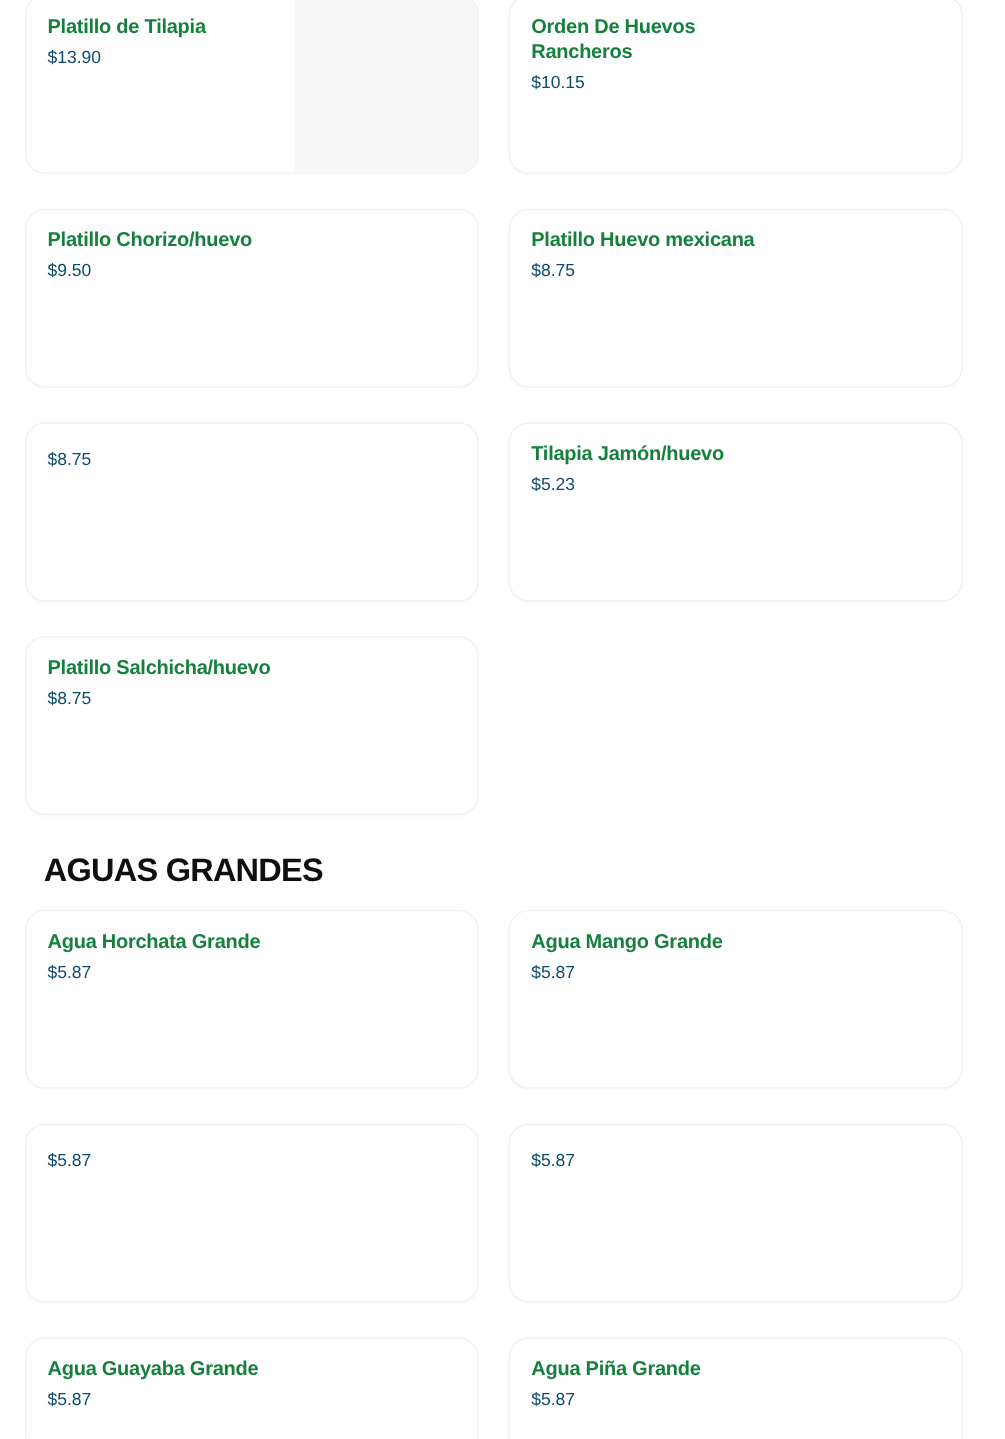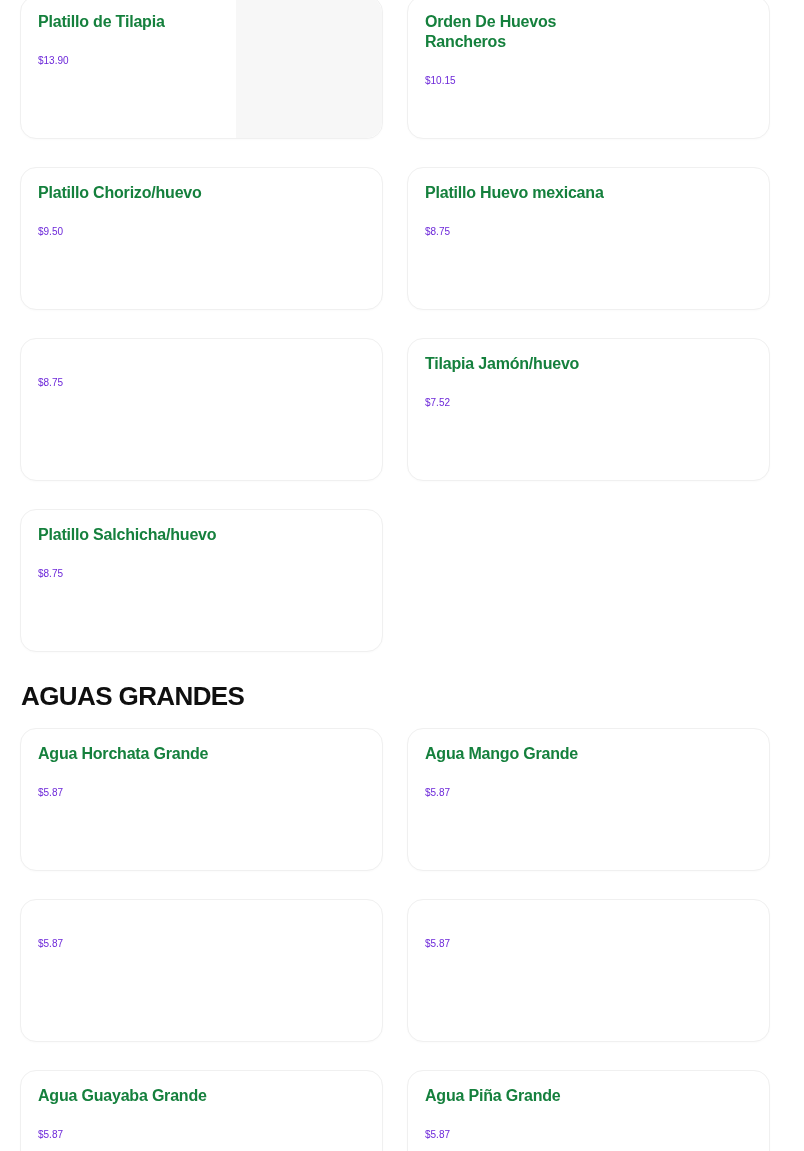--- a/index.html
+++ b/index.html
@@ -42,37 +42,37 @@
   }
   .item-name {
     font-size: 16px;
     line-height: 20px;
     font-weight: 700;
     letter-spacing: -0.2px;
     color: #15803d;
     max-width: 197px;
   }
   .item-price {
-    margin-top: 20px;
-    font-size: 10px;
+    margin-top: 4px;
+    font-size: 14px;
     line-height: 18px;
     font-weight: 400;
-    color: #6d28d9;
+    color: #0c4a6e;
   }
   .item-image-placeholder {
     position: absolute;
     top: 0;
     right: 0;
     bottom: 0;
     width: 146px;
     background: #f7f7f7;
     border-radius: 0 16px 16px 0;
   }
   .section-title {
-    margin: 31px 0 0 1px;
+    margin: 31px 0 0 15px;
     font-size: 26px;
     line-height: 26px;
     font-weight: 800;
     letter-spacing: -0.6px;
     color: #0f0f0f;
   }
   .grid-second {
     margin-top: 19px;
   }
 </style>
@@ -103,21 +103,21 @@
       <div class="item-name">Platillo Huevo mexicana</div>
       <div class="item-price">$8.75</div>
     </div>
 
     <div class="card">
       <div class="item-price">$8.75</div>
     </div>
 
     <div class="card">
       <div class="item-name">Tilapia Jamón/huevo</div>
-      <div class="item-price">$7.52</div>
+      <div class="item-price">$5.23</div>
     </div>
 
     <div class="card">
       <div class="item-name">Platillo Salchicha/huevo</div>
       <div class="item-price">$8.75</div>
     </div>
 
   </div>
 
   <h2 class="section-title">AGUAS GRANDES</h2>

